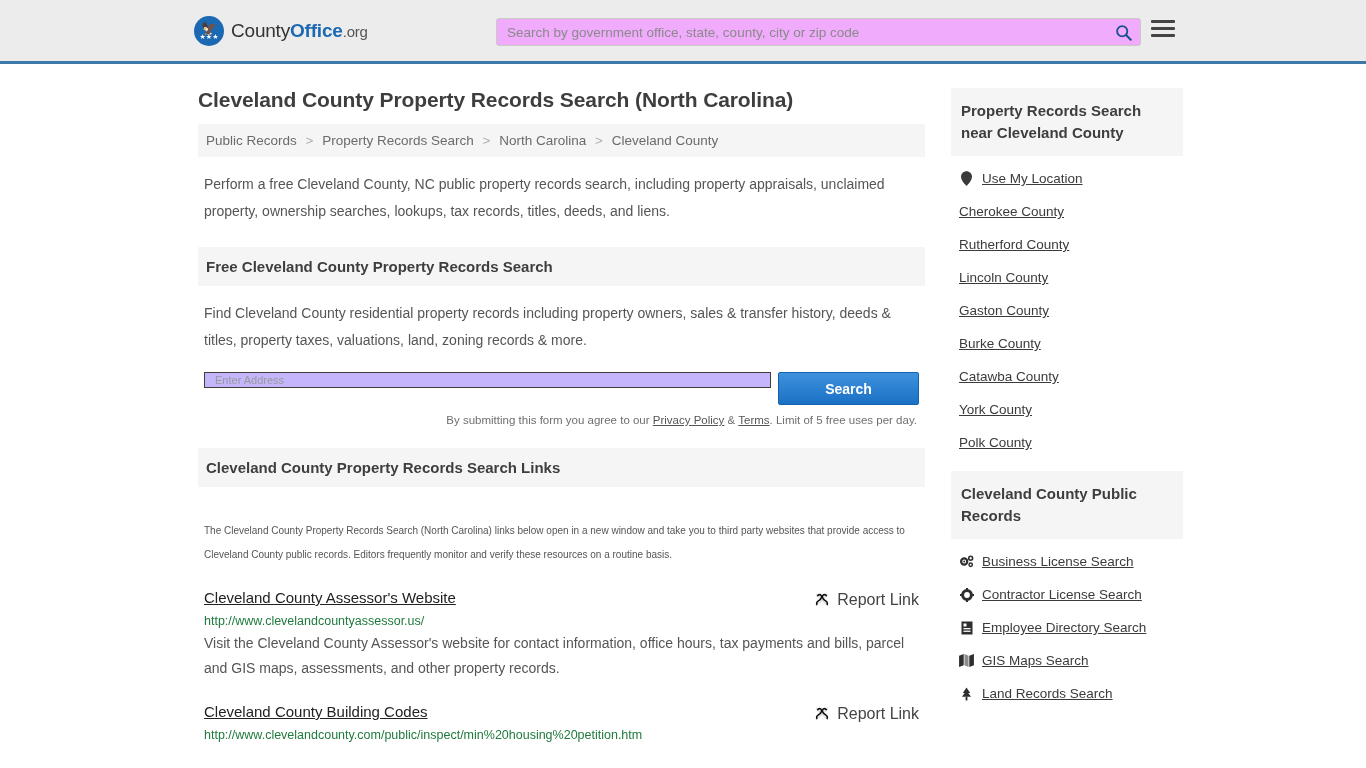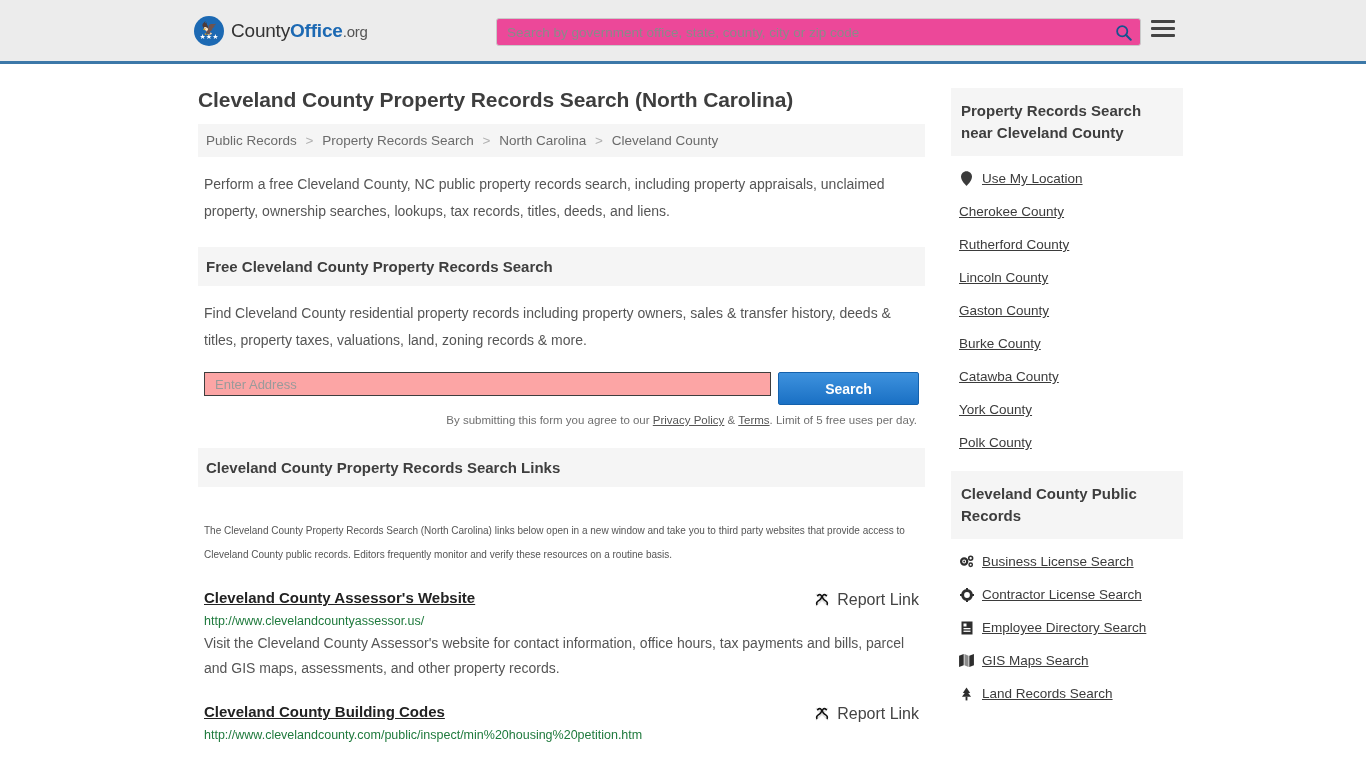--- a/index.html
+++ b/index.html
@@ -46,21 +46,21 @@
   }
   .logo-text .b { color: #1c69b3; font-weight: bold; }
   .logo-text .d { color: #555; font-size: 15px; }
 
   .search-shell {
     position: absolute;
     left: 496px;
     top: 18px;
     width: 645px;
     height: 28px;
-    background: #ec4899;
+    background: #f0abfc;
     border: 1px solid #c9c9c9;
     border-radius: 3px;
     display: flex;
     align-items: center;
   }
   .search-shell input {
     flex: 1;
     border: none;
     outline: none;
     background: transparent;
@@ -143,28 +143,28 @@
     margin-top: 22px;
   }
 
   .form-row {
     display: flex;
     margin: 18px 0 0 6px;
     width: 715px;
   }
   .addr-input {
     flex: 1;
-    height: 24px;
+    height: 16px;
     border: 1px solid #3e3e3e;
     font-family: "Liberation Sans", sans-serif;
-    font-size: 13px;
+    font-size: 11px;
     padding: 0 10px;
     color: #333;
     outline: none;
-    background: #fca5a5;
+    background: #c4b5fd;
   }
   .addr-input::placeholder { color: #9a9a9a; }
   .search-btn {
     width: 141px;
     height: 33px;
     margin-left: 7px;
     border: 1px solid #1461ac;
     border-radius: 2px;
     background: linear-gradient(to bottom, #3e92de 0%, #1a70c4 100%);
     color: #ffffff;
@@ -185,21 +185,21 @@
     font-size: 10px;
     line-height: 24px;
     color: #555;
     margin: 32px 0 0 6px;
   }
   .links-intro a { color: #333; text-decoration: underline; font-weight: bold; }
 
   .link-entry { margin: 22px 0 0 6px; position: relative; }
   .link-title {
     font-size: 15px;
-    font-weight: bold;
+    font-weight: normal;
     color: #222;
     text-decoration: underline;
     display: inline-block;
   }
   .report-link {
     position: absolute;
     right: 6px;
     top: 2px;
     display: flex;
     align-items: center;

